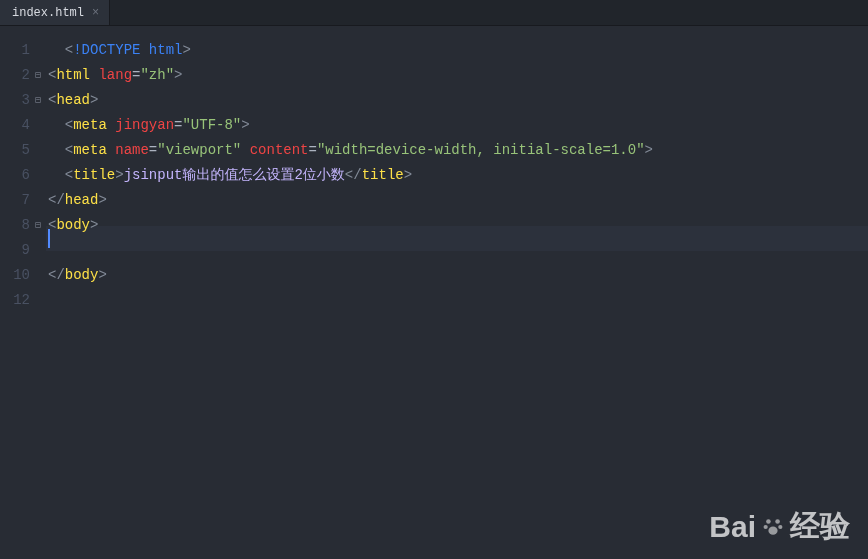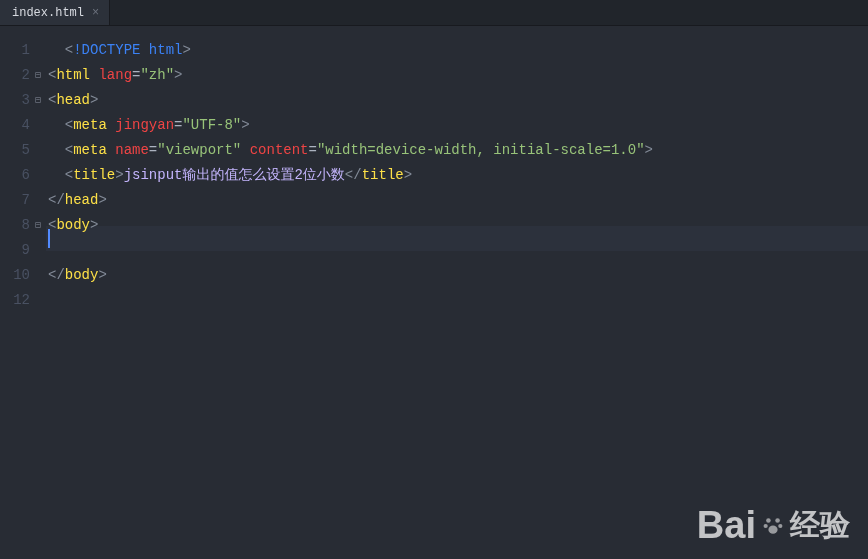--- a/index.html
+++ b/index.html
@@ -90,21 +90,21 @@
     font-family: Arial, sans-serif;
     pointer-events: none;
   }
   .watermark .top {
     display: flex;
     align-items: center;
     justify-content: flex-end;
     gap: 6px;
   }
   .watermark .bai {
-    font-size: 38px;
+    font-size: 30px;
     font-weight: 700;
     color: rgba(255,255,255,0.72);
     letter-spacing: 0px;
   }
   .watermark .paw {
     display: inline-block;
     width: 22px; height: 22px;
     opacity: 0.72;
   }
   .watermark .jy {

